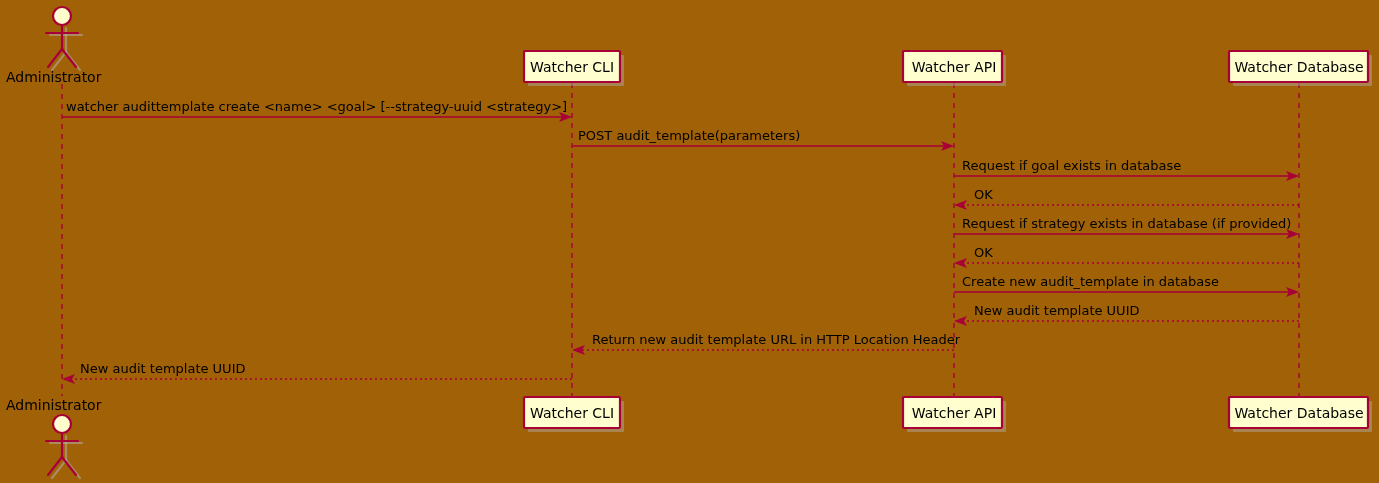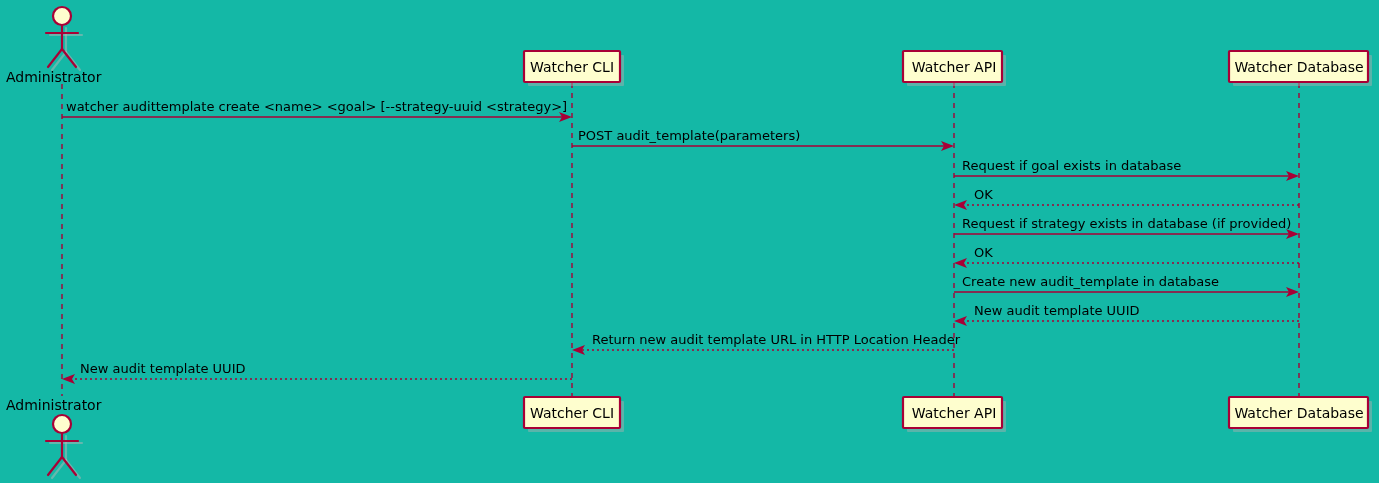--- a/index.html
+++ b/index.html
@@ -8,21 +8,21 @@
     padding: 0;
     background: #ffffff;
   }
   body {
     font-family: "DejaVu Sans", sans-serif;
   }
   #diagram-root {
     position: relative;
     width: 1379px;
     height: 483px;
-    background: #14b8a6;
+    background: #a16207;
     overflow: hidden;
   }
   #diagram-svg {
     position: absolute;
     left: 0;
     top: 0;
     width: 1379px;
     height: 483px;
     display: block;
   }

